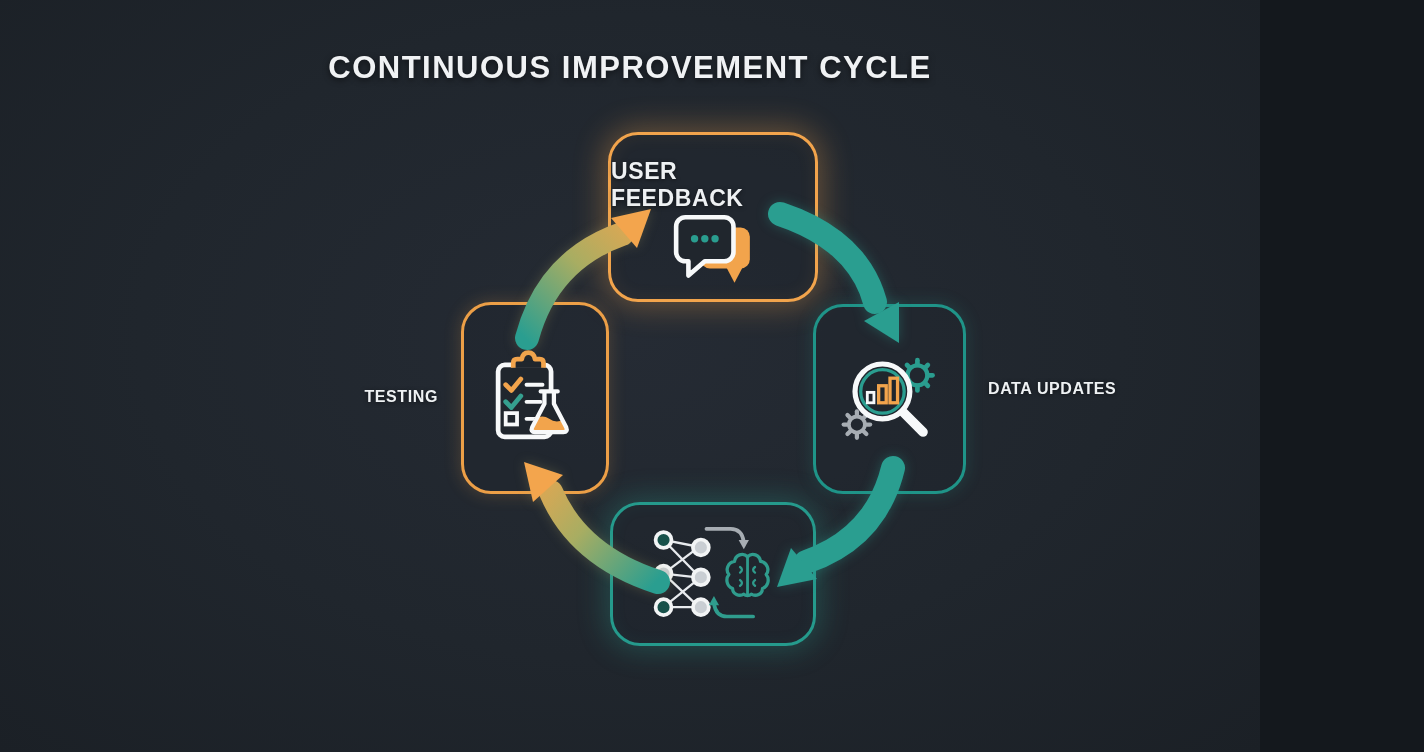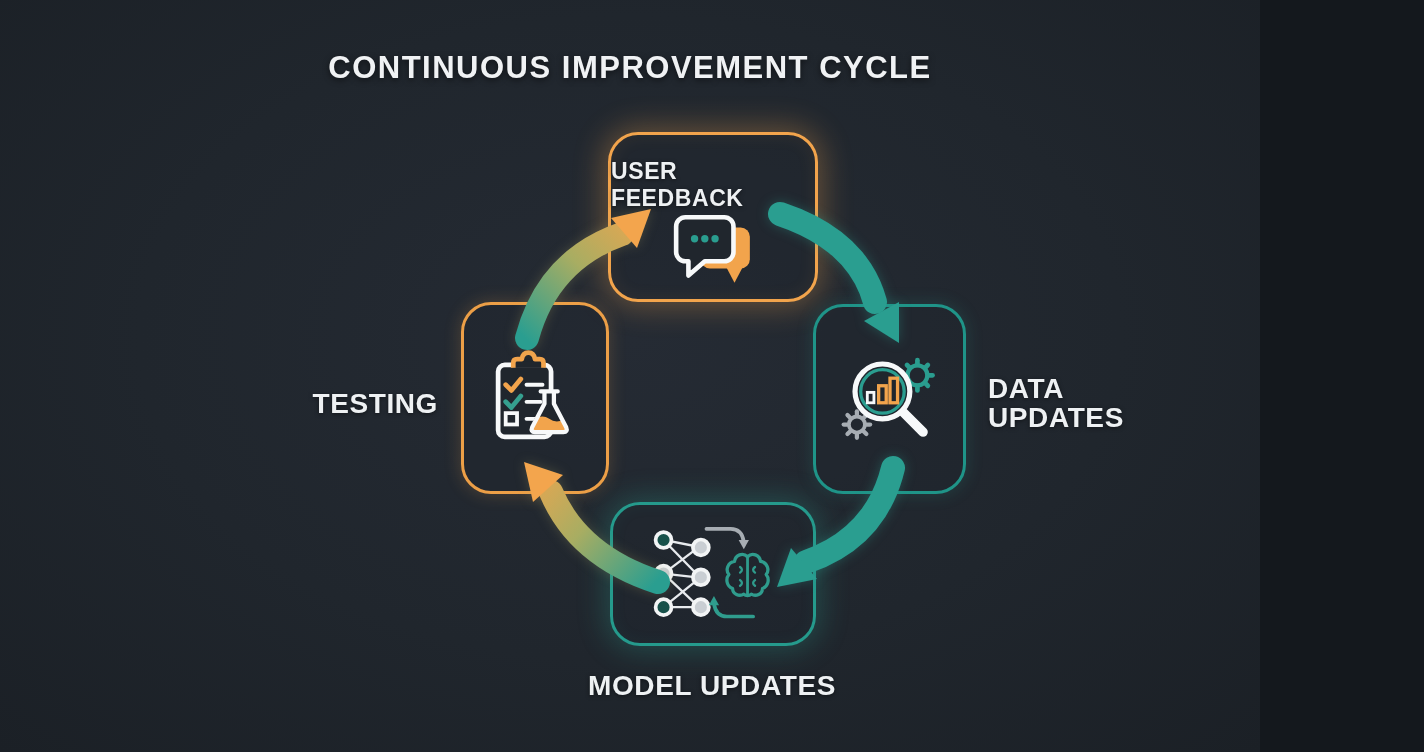--- a/index.html
+++ b/index.html
@@ -24,21 +24,21 @@
   }
   .node-uf{left:608px;top:132px;width:210px;height:170px;border:3px solid #f2a44c;
     box-shadow:0 0 30px 5px rgba(242,164,76,.33), inset 0 0 18px rgba(242,164,76,.08);}
   .node-da{left:813px;top:304px;width:153px;height:190px;border:3px solid #1f9488;
     box-shadow:0 0 16px 2px rgba(42,158,144,.18);}
   .node-te{left:461px;top:302px;width:148px;height:192px;border:3px solid #ec9f47;
     box-shadow:0 0 16px 2px rgba(242,164,76,.18);}
   .node-mu{left:610px;top:502px;width:206px;height:144px;border:3px solid #259a8c;
     box-shadow:0 0 28px 5px rgba(42,158,144,.30), inset 0 0 16px rgba(42,158,144,.07);}
   .uf-label{margin:10px 0 2px 0;}
-  .ext-label{position:absolute;color:#eef1f3;font-weight:700;font-size:28px;
+  .ext-label{position:absolute;color:#eef1f3;font-weight:700;font-size:16px;
     letter-spacing:.6px;z-index:3;text-shadow:0 1px 4px rgba(0,0,0,.5);}
   .lbl-testing{left:250px;top:388px;width:188px;text-align:right;}
   .lbl-da{left:988px;top:374px;width:132px;line-height:29px;text-align:left;}
   .lbl-mu{left:562px;top:670px;width:300px;text-align:center;}
   .arrows{position:absolute;left:0;top:0;z-index:5;pointer-events:none;}
   .arrow-teal{filter:drop-shadow(0 0 6px rgba(42,158,144,.35));}
   .arrow-grad{filter:drop-shadow(0 0 6px rgba(180,170,100,.25));}
   .icon{display:block;}
 </style>
 </head>
@@ -143,21 +143,20 @@
       <g transform="translate(112,57)" stroke="#2f9c8d" fill="none" stroke-linecap="round" stroke-linejoin="round">
         <path stroke-width="3.5" d="M 0 -21 C -5 -26 -13 -23 -14 -16 C -21 -15 -24 -7 -20 -2 C -24 3 -22 11 -16 13 C -16 19 -9 22 -4 19 C -2 21 2 21 4 19 C 9 22 16 19 16 13 C 22 11 24 3 20 -2 C 24 -7 21 -15 14 -16 C 13 -23 5 -26 0 -21 Z"></path>
         <path stroke-width="3" d="M 0 -20 V 19"></path>
         <path stroke-width="2.5" d="M -8 -10 q 4 3 0 6 M 8 -10 q -4 3 0 6 M -8 4 q 4 3 0 6 M 8 4 q -4 3 0 6"></path>
       </g>
     </svg>
   </div>
 
   <div class="ext-label lbl-testing">TESTING</div>
   <div class="ext-label lbl-da">DATA UPDATES</div>
-  <div class="ext-label lbl-mu">MODEL UPDATES</div>
 
   <svg class="arrows" width="1424" height="752" viewBox="0 0 1424 752">
     <defs>
       <linearGradient id="gradUpRight" gradientUnits="userSpaceOnUse" x1="527" y1="340" x2="650" y2="208">
         <stop offset="0" stop-color="#2a9e90"></stop>
           <stop offset="0.5" stop-color="#a8ad62"></stop>
           <stop offset="1" stop-color="#f3a54d"></stop>
       </linearGradient>
       <linearGradient id="gradUpLeft" gradientUnits="userSpaceOnUse" x1="657" y1="581" x2="525" y2="461">
         <stop offset="0" stop-color="#2a9e90"></stop>

